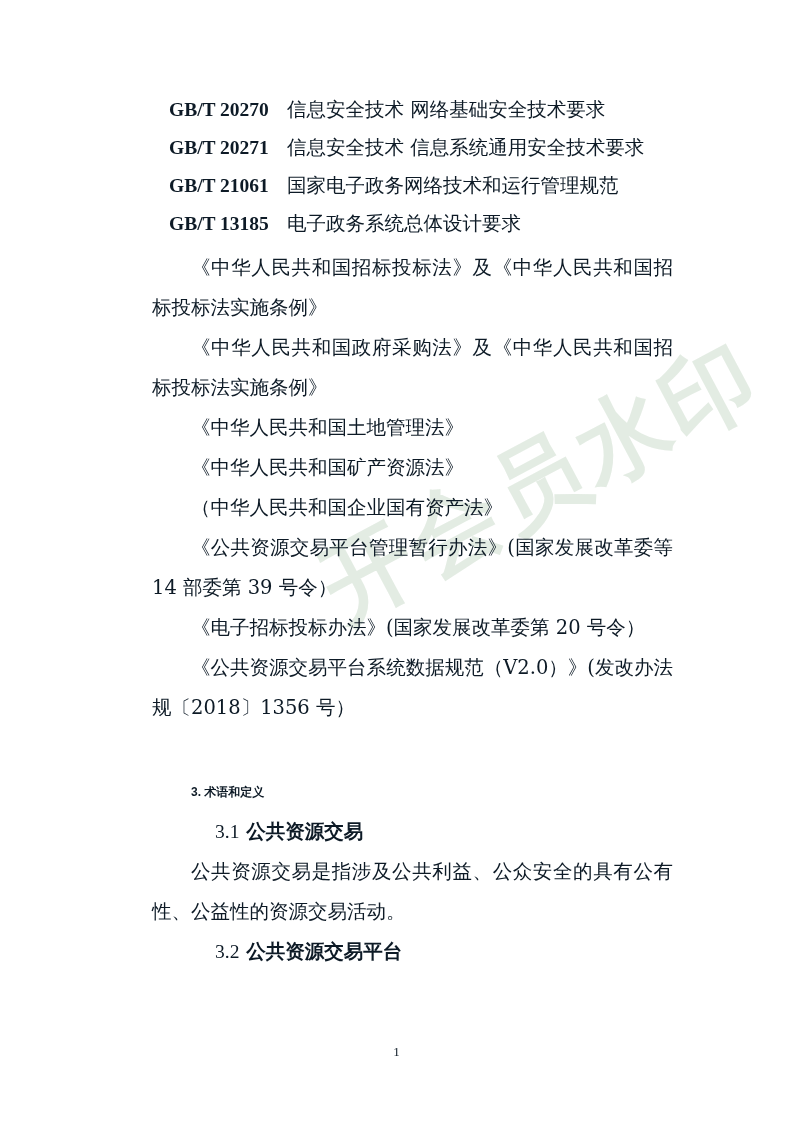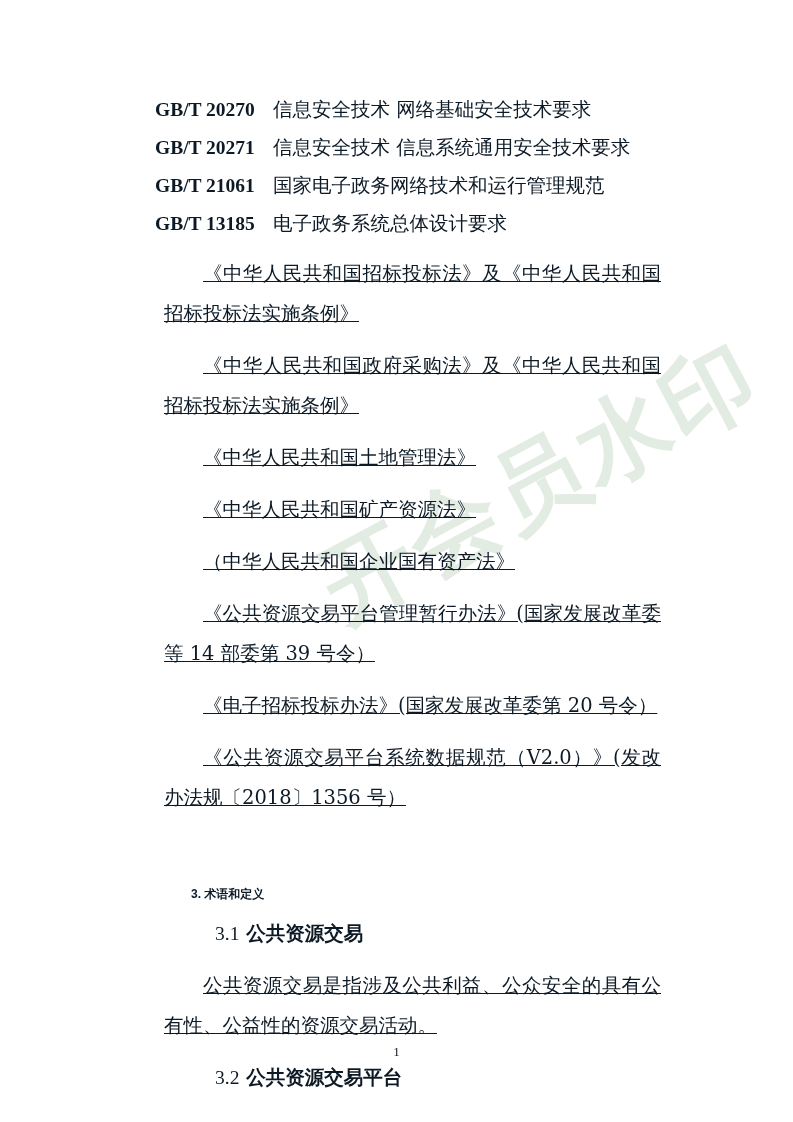--- a/index.html
+++ b/index.html
@@ -38,40 +38,39 @@
     white-space: nowrap;
     z-index: 0;
   }
   .content {
     position: relative;
     z-index: 1;
   }
   .std-line {
     font-size: 19.5px;
     line-height: 36px;
-    margin: 0 0 2px 3px;
+    margin: 0 0 2px 17px;
     white-space: nowrap;
   }
   .std-code {
     display: inline-block;
     width: 118px;
     font-family: "Liberation Serif", serif;
     font-weight: bold;
   }
   .std-title {
     font-family: "DejaVu Serif", serif;
   }
   .para {
     font-size: 19.5px;
     line-height: 40px;
-    margin: 12px;
+    margin: 0;
     text-indent: 39px;
     font-family: "DejaVu Serif", serif;
     text-align: justify;
-    text-decoration: underline;
   }
   .section-heading {
     font-family: "Liberation Sans", "DejaVu Sans", sans-serif;
     font-weight: bold;
     font-size: 12px;
     margin: 0;
     text-indent: 39px;
     line-height: 40px;
   }
   .sub-heading {

